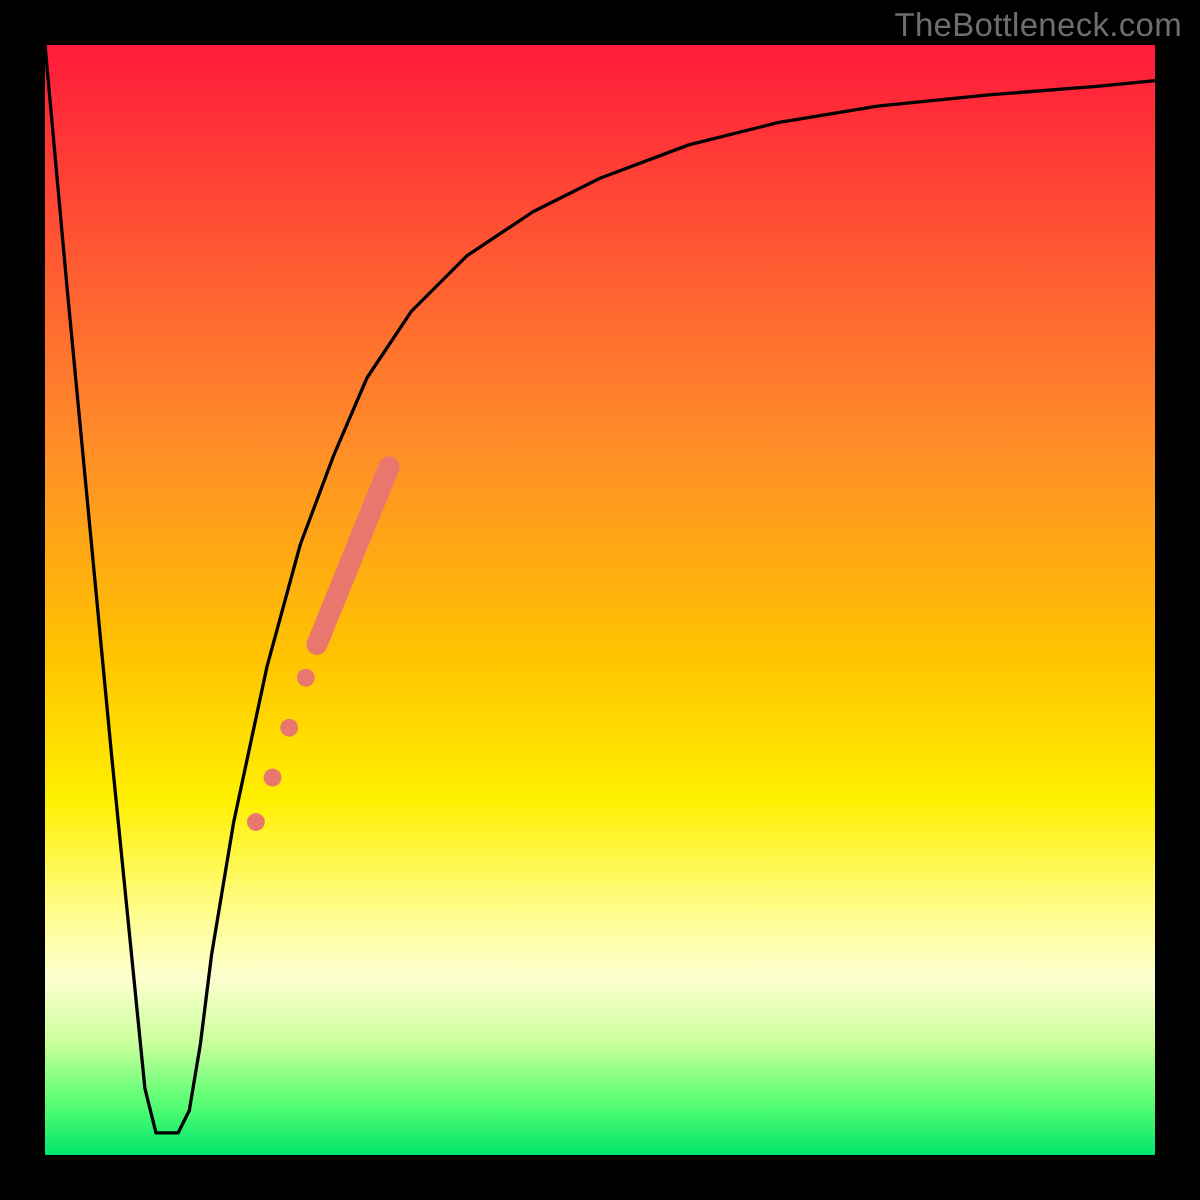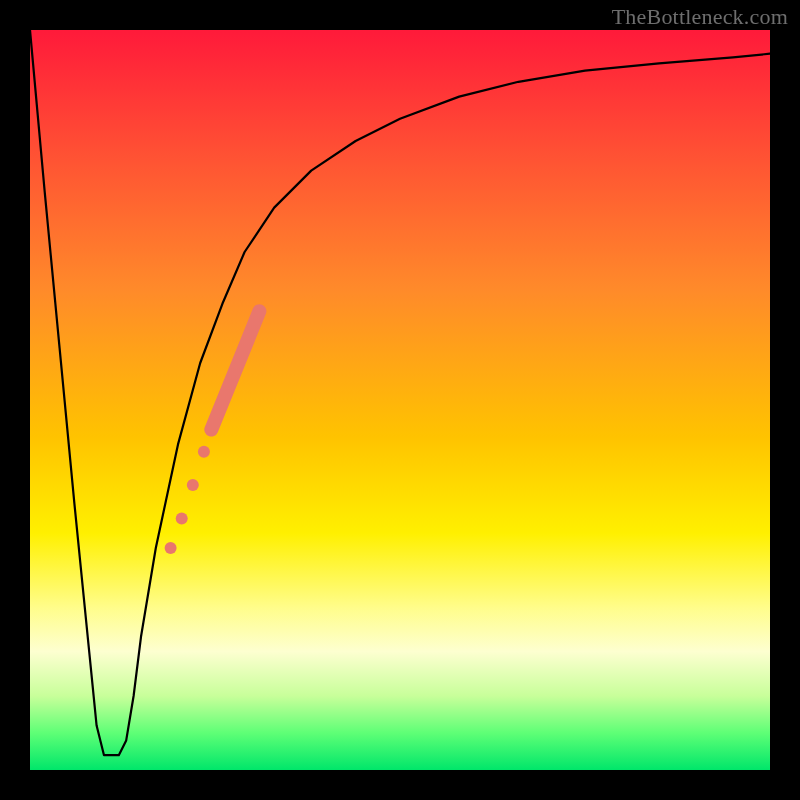--- a/index.html
+++ b/index.html
@@ -48,21 +48,20 @@
     height: 100%;
   }
   .watermark {
     position: absolute;
     top: 4px;
     right: 12px;
     color: #6e6e6e;
     font-size: 22px;
     letter-spacing: 0.2px;
     user-select: none;
-    font-family: Liberation Serif, serif;
   }
 </style>
 </head>
 <body>
 
 <div class="frame">
   <div class="plot-area">
     <div class="gradient-bg"></div>
     <svg class="curve" viewBox="0 0 740 740" preserveAspectRatio="none">
       <path id="curve-path" fill="none" stroke="#000" stroke-width="2.2" stroke-linejoin="round" stroke-linecap="round" d="M0.0 0.0 L14.8 162.8 L29.6 318.2 L44.4 473.6 L59.2 621.6 L66.6 695.6 L74.0 725.2 L81.4 725.2 L88.8 725.2 L96.2 710.4 L103.6 666.0 L111.0 606.8 L125.8 518.0 L148.0 414.4 L170.2 333.0 L192.4 273.8 L214.6 222.0 L244.2 177.6 L281.2 140.6 L325.6 111.0 L370.0 88.8 L429.2 66.6 L488.4 51.8 L555.0 40.7 L629.0 33.3 L703.0 27.4 L740.0 23.7"></path>

